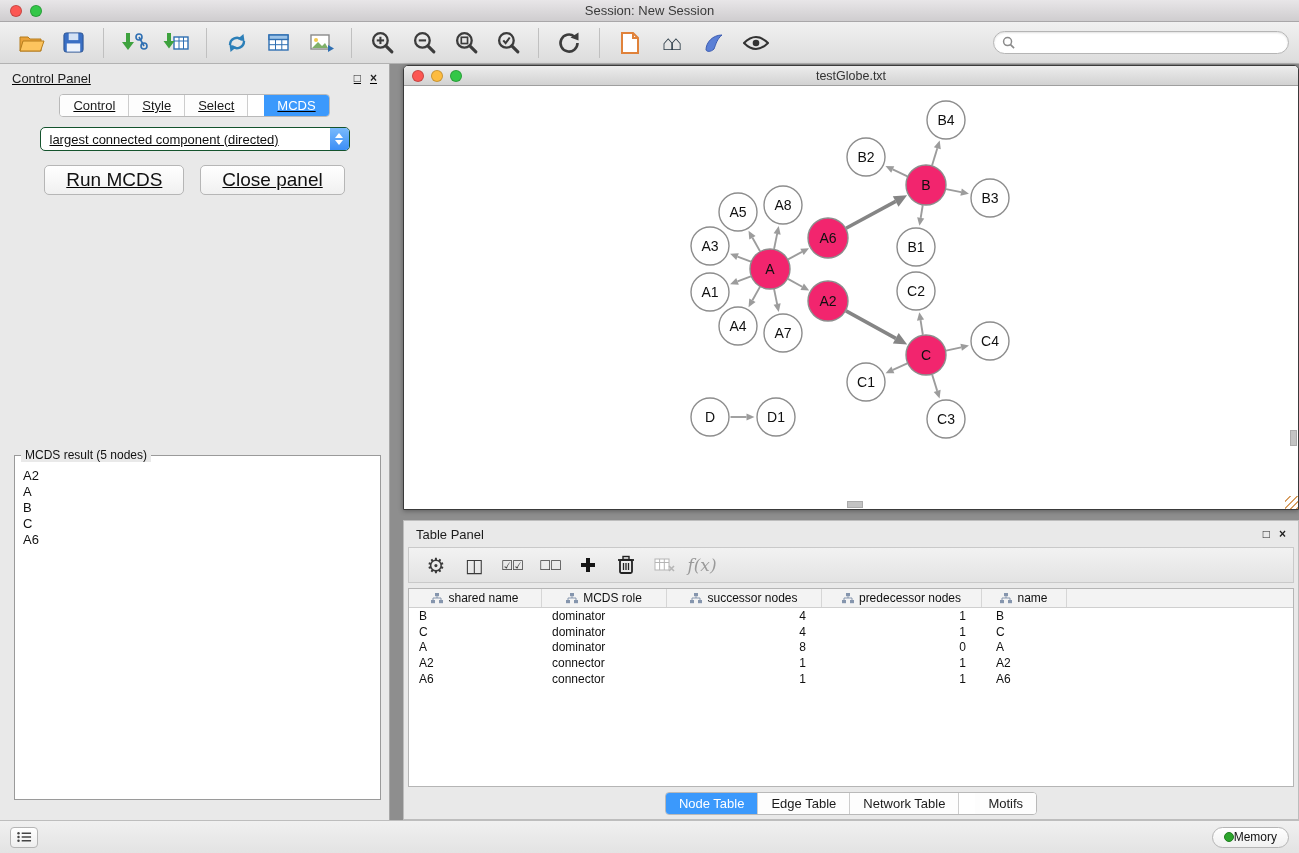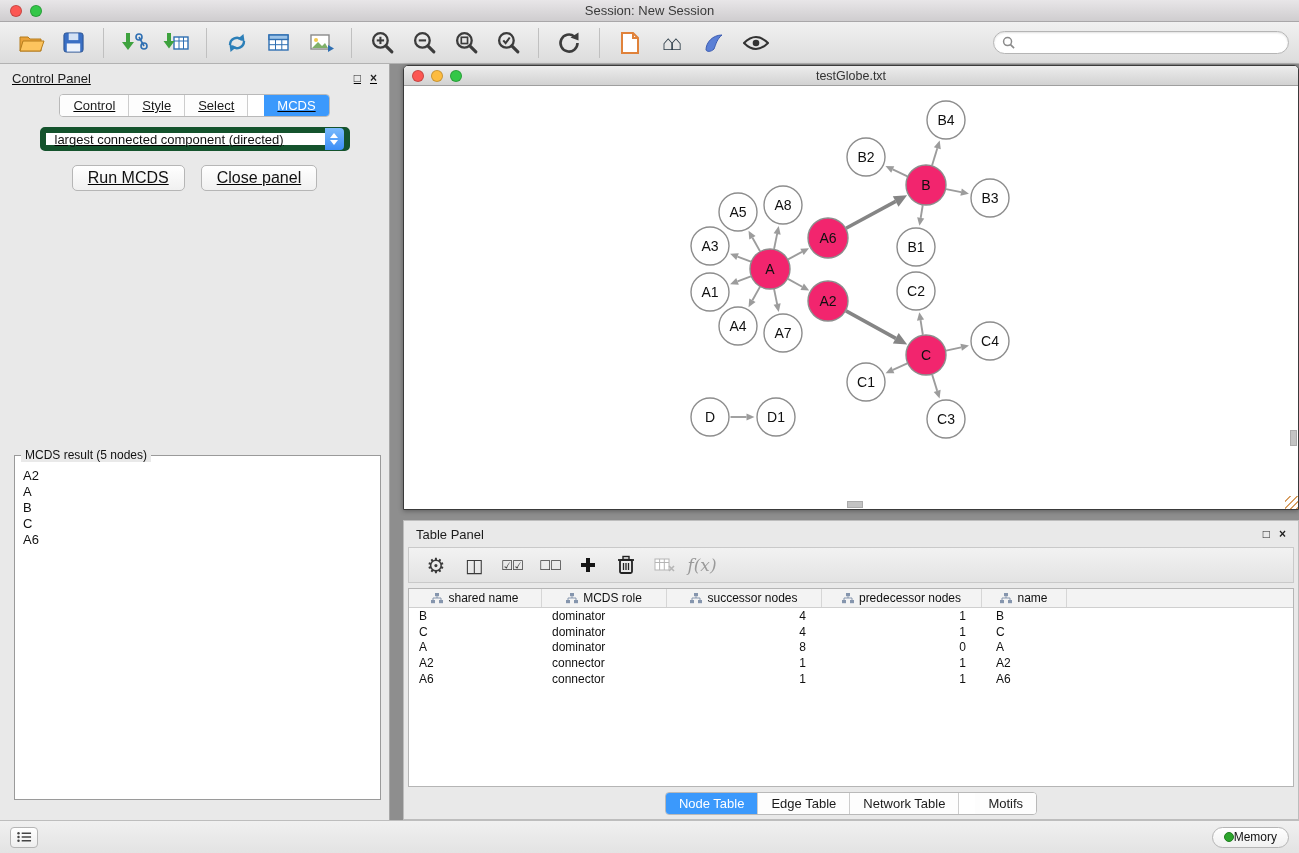--- a/index.html
+++ b/index.html
@@ -36,30 +36,30 @@
     background:#e9e9e9; border-right:1px solid #a8a8a8;text-decoration:underline; }
   .cp-header { height:28px; display:flex; align-items:center; padding:0 12px; font-size:13px; color:#1c1c1c; }
   .panel-header-icons { margin-left:auto; display:flex; gap:9px; align-items:center; }
   .ph-icon { font-size:12px; color:#222; font-weight:bold; line-height:1; cursor:default; }
   .cp-tabs-row { display:flex; justify-content:center; margin-top:2px; }
   .seg { display:inline-flex; background:#fff; border:1px solid #b9b9b9; border-radius:4px; overflow:hidden; }
   .seg-item { padding:3px 13px; font-size:13px; color:#1c1c1c; background:#fdfdfd; border-right:1px solid #cdcdcd; cursor:default; white-space:nowrap; }
   .seg-item:last-child { border-right:none;margin-left:16px; }
   .seg-item.active { background:#3b99fc; color:#fff; }
   .cp-opt-label { text-align:center; margin-top:24px; font-size:13px; color:#111; }
-  .dropdown { margin:10px auto 0; width:310px; height:24px; background:#fff; border:6px solid #14532d;
+  .dropdown { margin:10px auto 0; width:310px; height:24px; background:#fff; border:1px solid #14532d;
     border-radius:5px; display:flex; align-items:center; position:relative; }
   .dropdown .dd-text { flex:1; font-size:13px; color:#111; padding-left:9px; white-space:nowrap; overflow:hidden; }
   .dd-stepper { width:19px; height:22px; margin-right:0; background:linear-gradient(#79bafc,#3b8ef6);
     border-radius:0 4px 4px 0; display:flex; flex-direction:column; align-items:center; justify-content:center; gap:2px; }
   .tri-up { width:0; height:0; border-left:4px solid transparent; border-right:4px solid transparent; border-bottom:5px solid #fff; }
   .tri-down { width:0; height:0; border-left:4px solid transparent; border-right:4px solid transparent; border-top:5px solid #fff; }
   .cp-buttons { display:flex; justify-content:center; gap:16px; margin-top:14px; }
   .btn { background:linear-gradient(#ffffff,#f0f0f0); border:1px solid #b6b6b6; border-radius:5px;
-    font-size:16px; color:#111; padding:3px 15px; cursor:default; }
+    font-size:19px; color:#111; padding:3px 21px; cursor:default; }
   .result-box { position:absolute; left:14px; right:8px; top:391px; bottom:20px;
     border:1px solid #9a9a9a; background:#fff; }
   .result-legend { position:absolute; top:-8px; left:6px; background:#e9e9e9; padding:0 4px; font-size:12px; color:#111; }
   .result-list { padding:12px 8px 0; font-size:13px; color:#111; line-height:16px; }
 
   
   .mdi { position:absolute; top:64px; left:390px; right:0; bottom:33px; background:#8e8e8e; }
 
   
   .nw { position:absolute; left:13px; top:1px; width:896px; height:445px;

